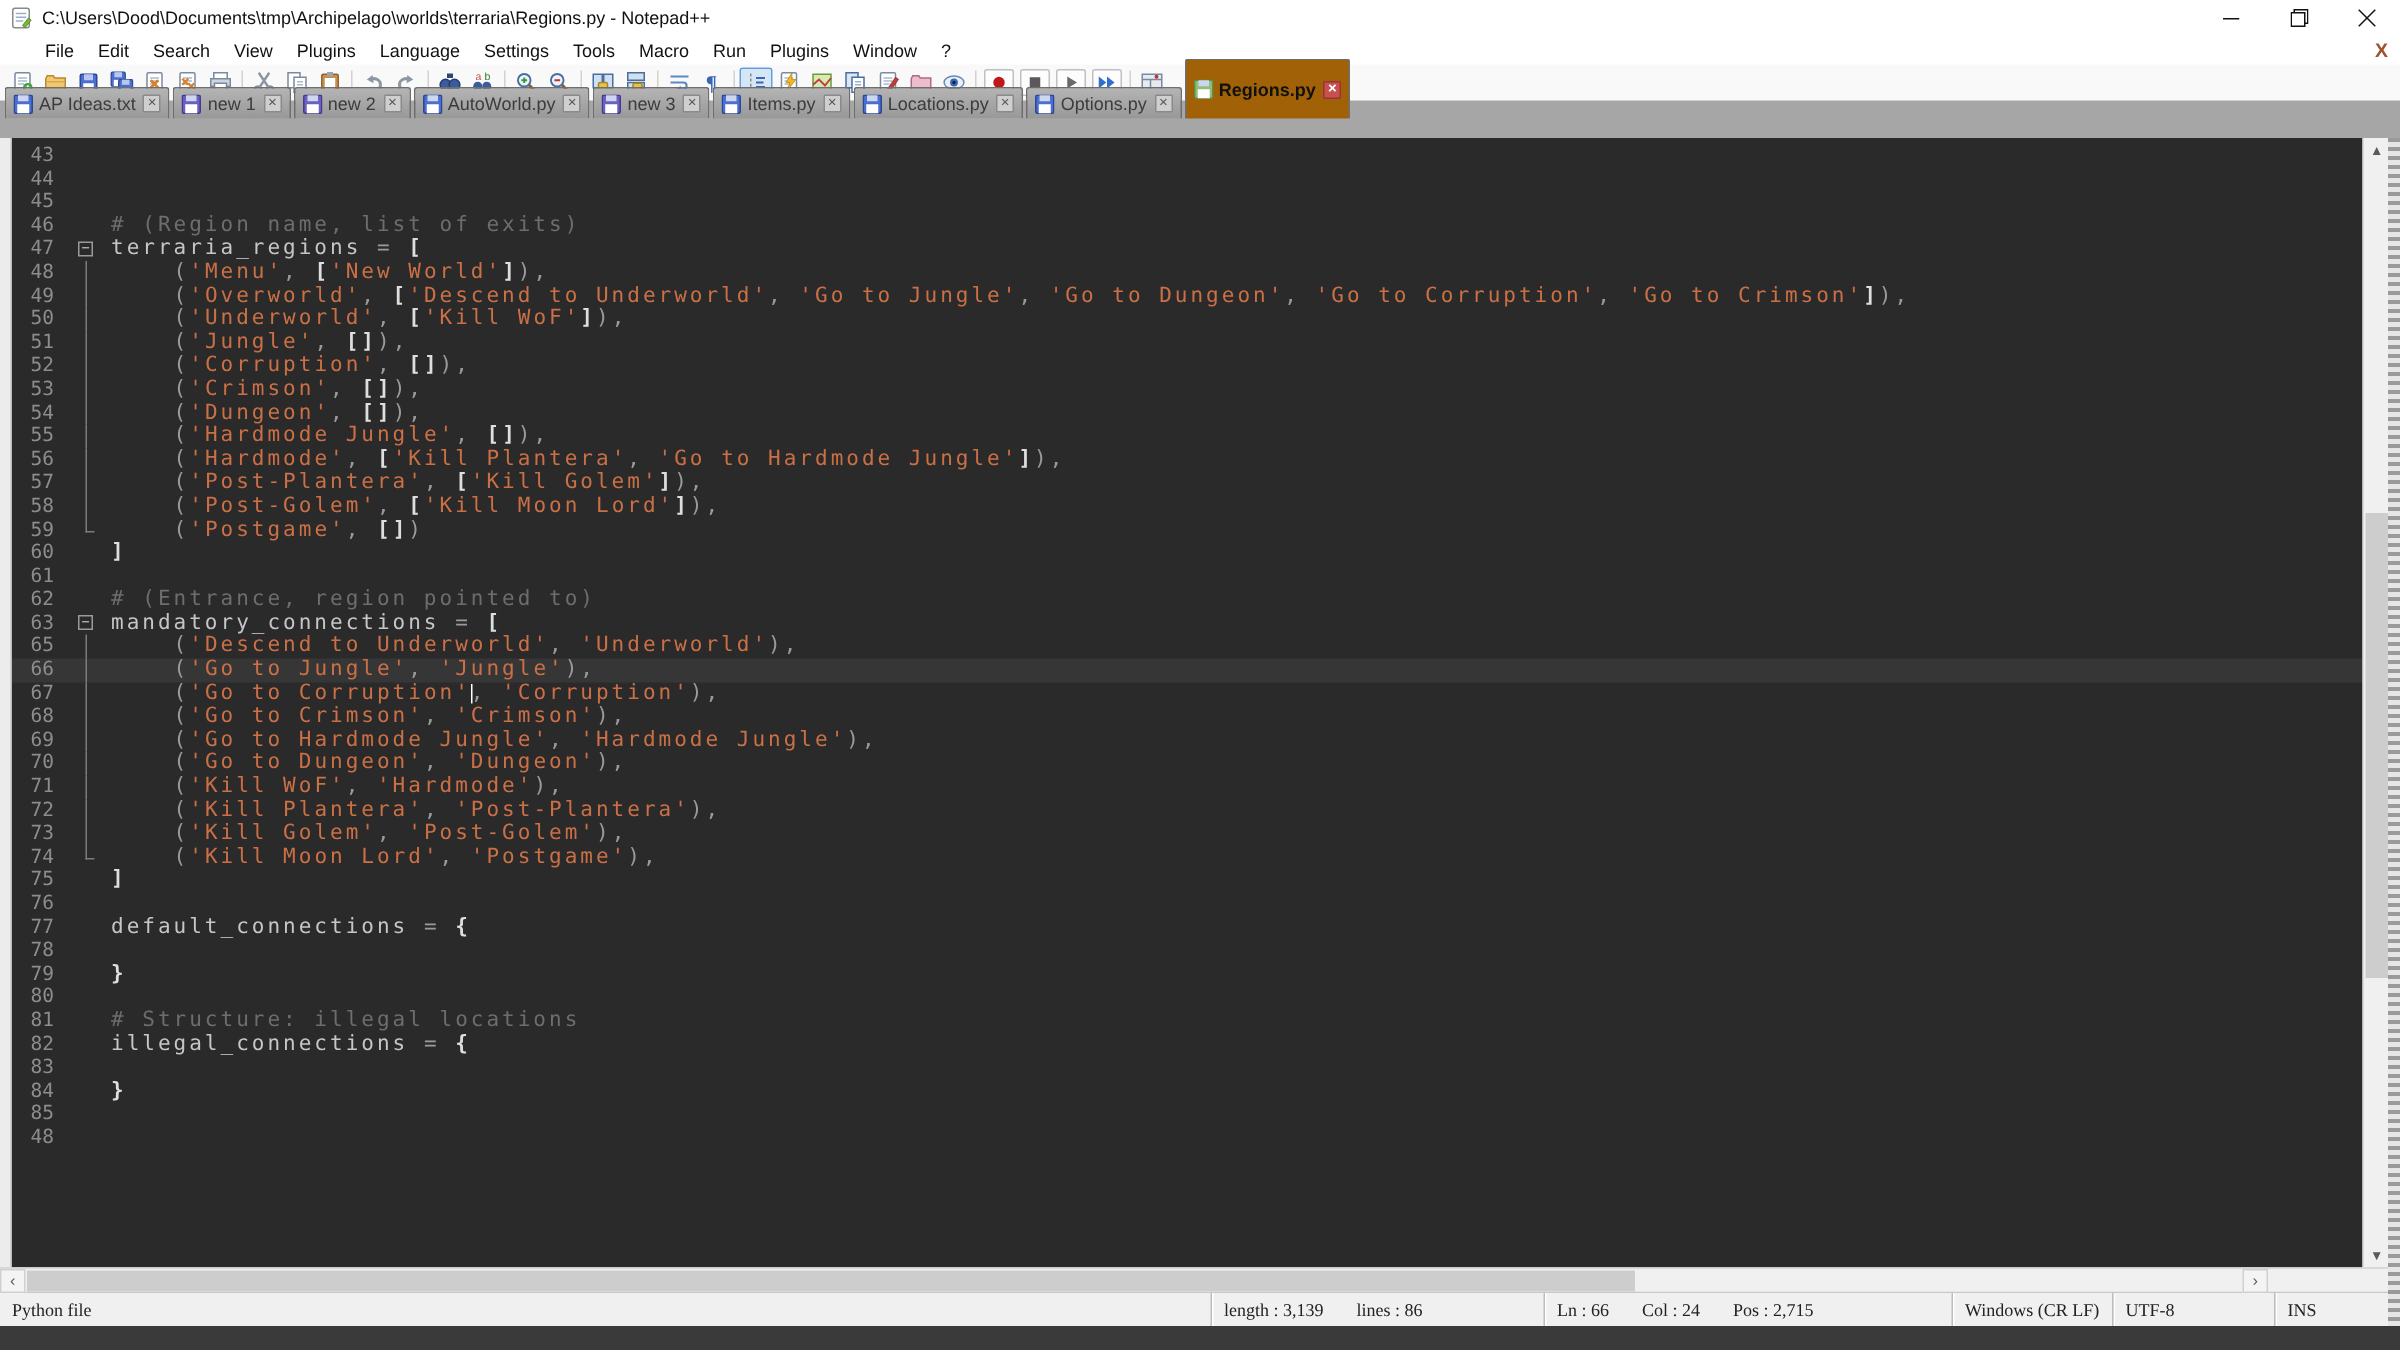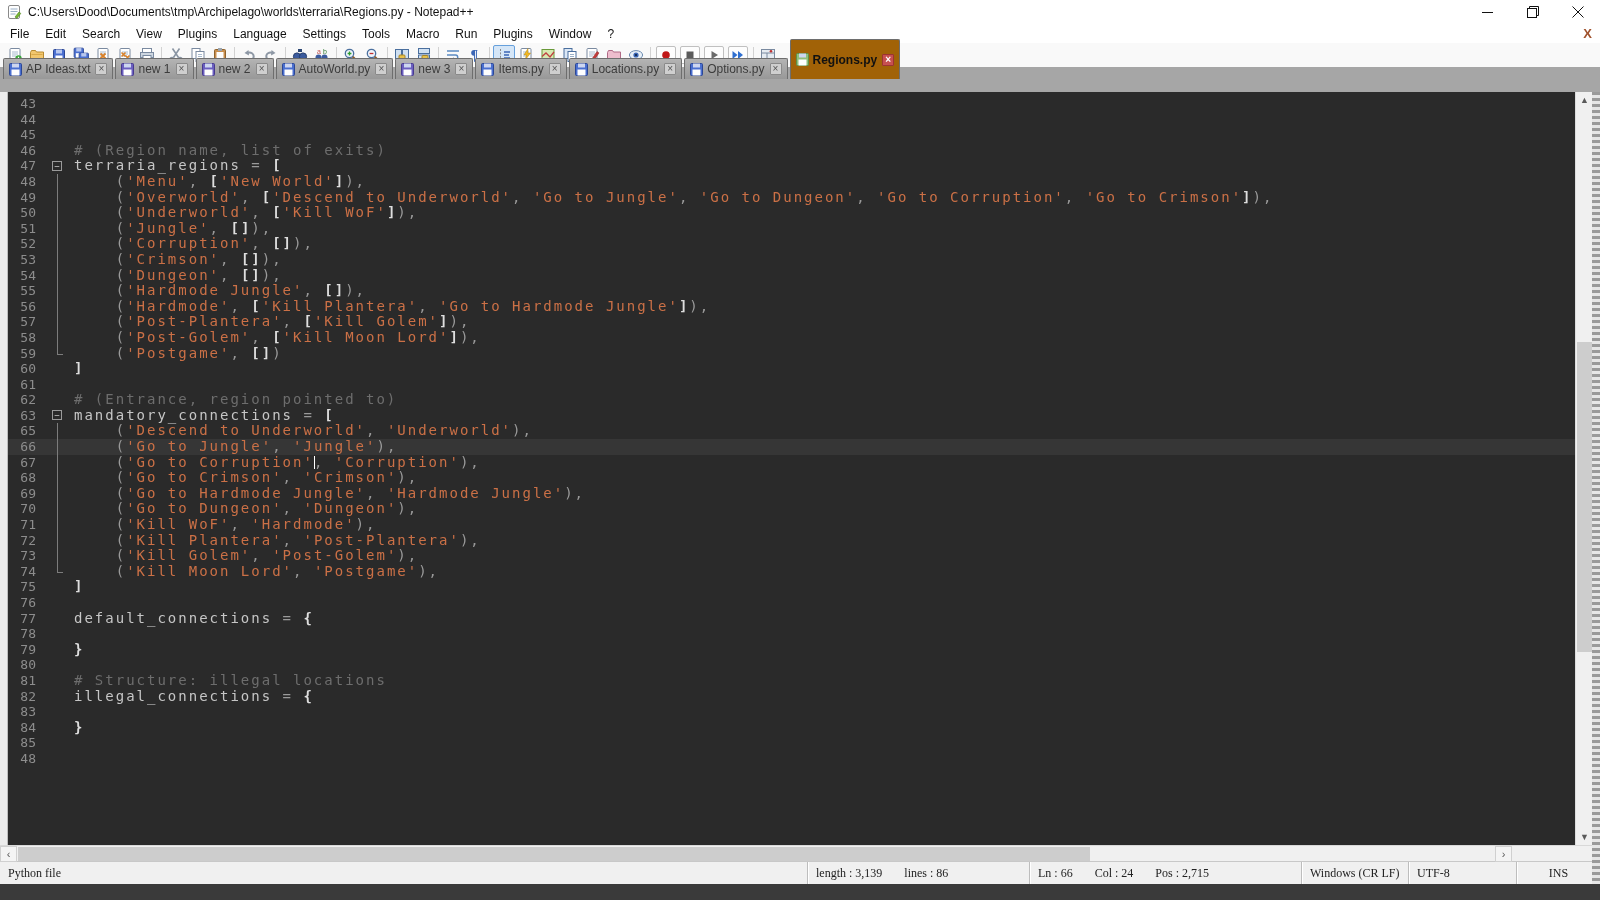--- a/index.html
+++ b/index.html
@@ -10,21 +10,21 @@
   
   .titlebar { height:24px; background:#ffffff; display:flex; align-items:center; padding-left:6px; }
   .titlebar .ticon { width:16px; height:16px; margin-right:6px; flex:0 0 auto; }
   .titlebar .ttext { font-size:12px; color:#111; white-space:nowrap; }
   .wbtns { margin-left:auto; display:flex; height:100%; }
   .wbtn { width:45px; height:100%; display:flex; align-items:center; justify-content:center;
           color:#111; font-size:13px; }
   .wbtn svg { display:block; }
 
   
-  .menubar { height:19px; background:#ffffff; display:flex; align-items:center; padding-left:2px; }
+  .menubar { height:19px; background:#ffffff; display:flex; align-items:center; padding-left:22px; }
   .menu-item { font-size:12px; color:#111; padding:1px 8px; cursor:default; }
   .menubar .doc-close { margin-left:auto; margin-right:8px; color:#a0522d; font-weight:bold;
                         font-size:13px; line-height:1; }
 
   
   .toolbar { height:24px; background:#f9f9f9; display:flex; align-items:center; padding-left:4px; }
   .tbi { width:22px; height:20px; display:flex; align-items:center; justify-content:center; border-radius:2px; }
   .tbi svg { width:16px; height:16px; display:block; }
   .tbi.active { background:#d5e6f7; border:1px solid #66a0dc; }
   .tbi.framed { border:1px solid #c0c0c0; background:#fdfdfd; width:20px; height:18px; margin:0 2px; }
@@ -85,21 +85,21 @@
   .hthumb { position:absolute; left:18px; top:1px; width:1072px; height:14px; background:#cdcdcd; }
 
   
   .statusbar { height:23px; background:#f0f0f0; border-top:1px solid #c8c8c8; display:flex;
                align-items:center; font-size:12px; color:#222;font-family:Liberation Serif, serif; }
   .seg { height:100%; display:flex; align-items:center; padding:0 8px; border-left:1px solid #bdbdbd;
          box-shadow:inset 1px 0 0 #ffffff; white-space:nowrap; }
   .seg.first { border-left:none; box-shadow:none; flex:1 1 auto; }
   .seg span + span { margin-left:22px; }
   .seg.s-len { width:222px; } .seg.s-pos { width:272px; } .seg.s-eol { width:107px; }
-  .seg.s-enc { width:108px; } .seg.s-ins { width:84px;justify-content:center; }
+  .seg.s-enc { width:108px; } .seg.s-ins { width:84px; }
 
   .bottomstrip { height:16px; background:#3a3a3a; }
 </style>
 </head>
 <body>
 
 <div class="window">
 
   <div class="titlebar">
     <svg class="ticon" viewBox="0 0 16 16">

